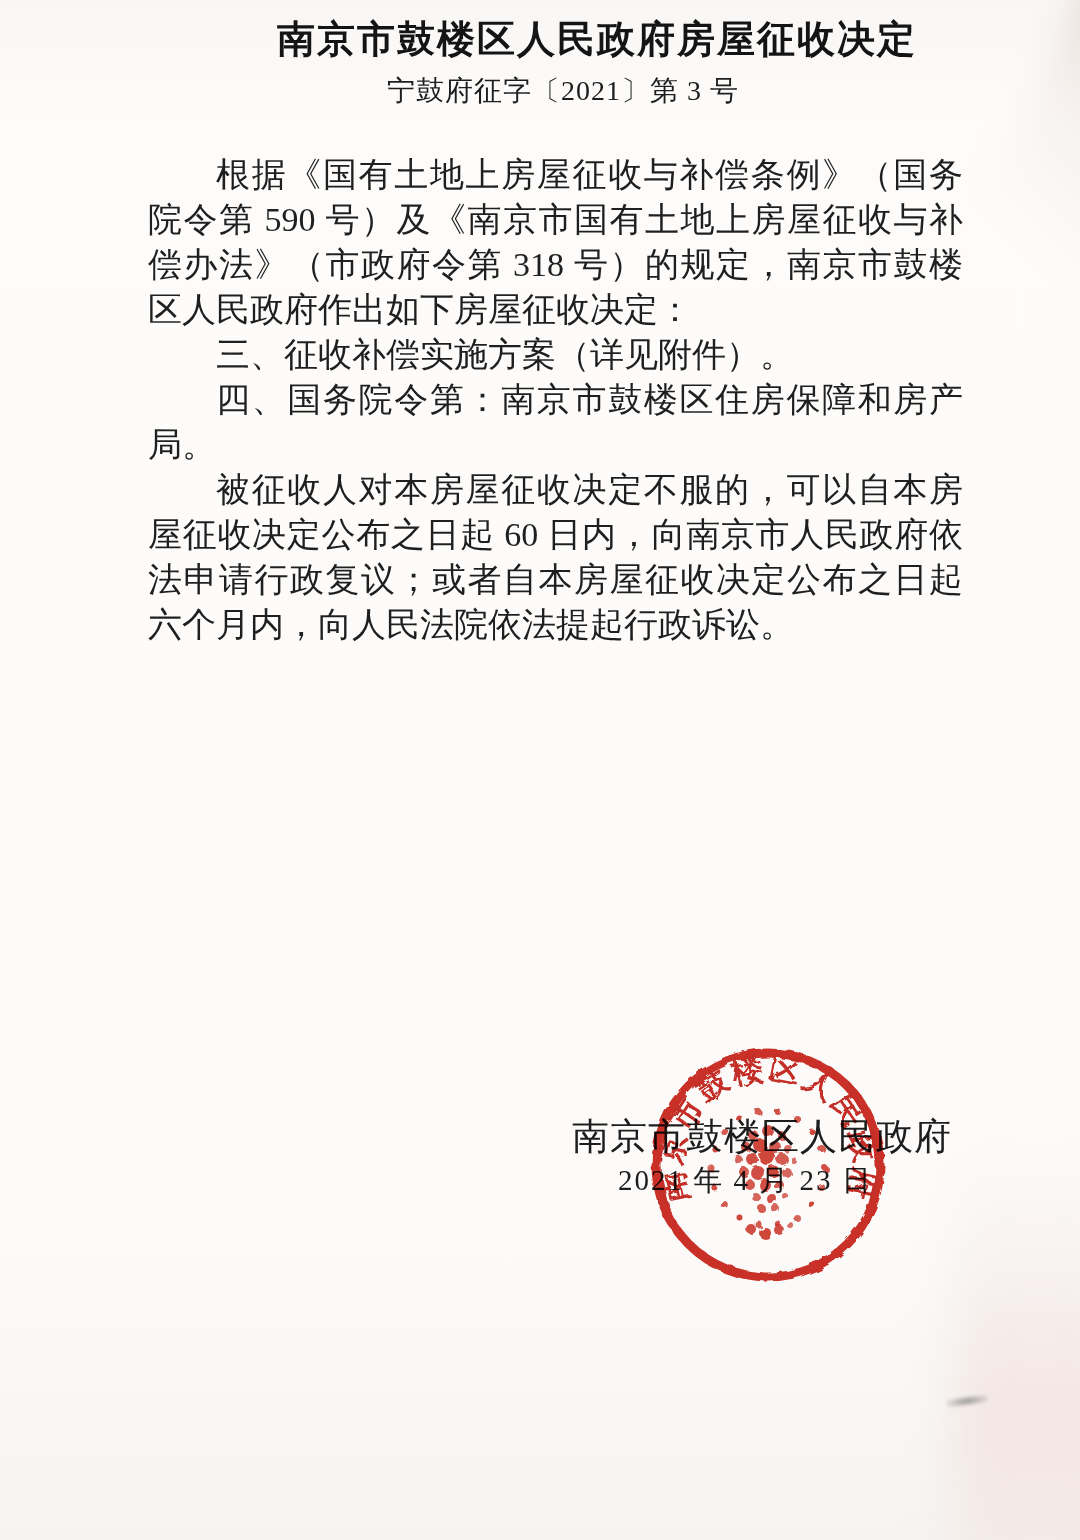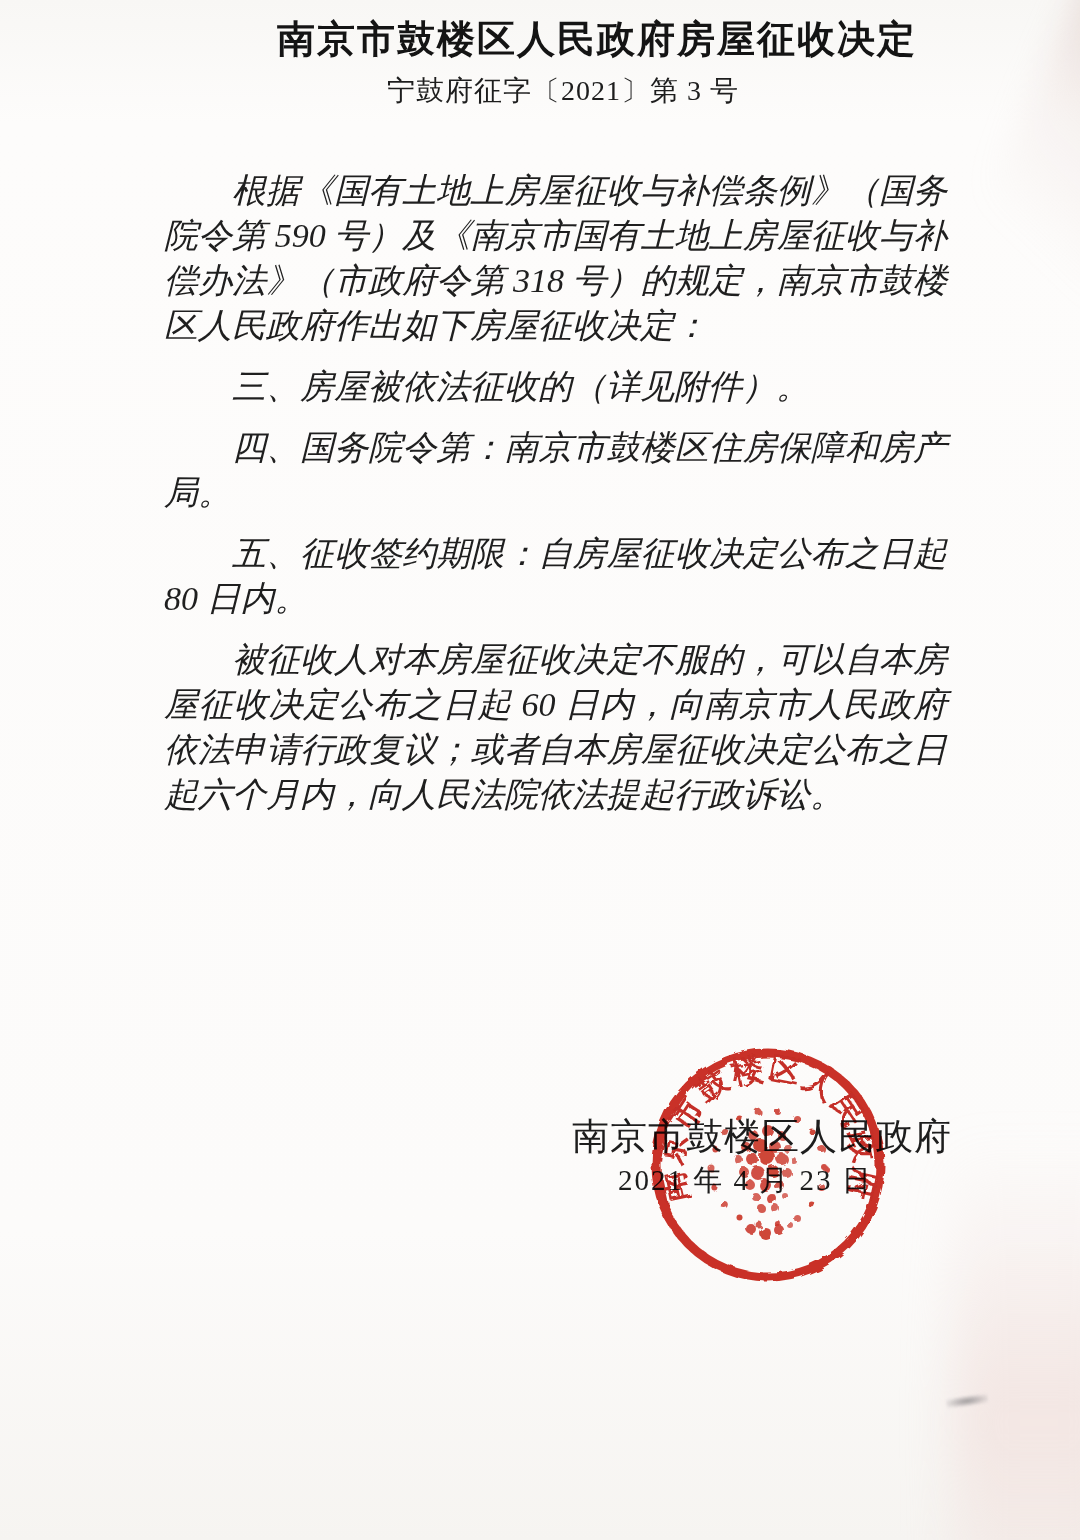--- a/index.html
+++ b/index.html
@@ -58,21 +58,21 @@
   }
 
   .body-text {
     position: absolute;
     left: 148px; top: 152px; width: 815px;
     font-size: 34px;
     line-height: 45px;
     text-align: justify;
     color: #1f1f1f;
   }
-  .body-text p { margin: 16px; text-indent: 2em; font-style: italic; }
+  .body-text p { margin: 0; text-indent: 2em; }
 
   .sig-name {
     position: absolute;
     left: 572px; top: 1112px;
     font-size: 37px; letter-spacing: 1px;
     white-space: nowrap;
     color: #1d1d1d;
   }
   .sig-date {
     position: absolute;
@@ -103,23 +103,22 @@
 
   <div class="smudge smudge-tr"></div>
   <div class="smudge smudge-br"></div>
   <div class="pencil-mark"></div>
 
   <h1 class="title">南京市鼓楼区人民政府房屋征收决定</h1>
   <div class="docnum">宁鼓府征字〔2021〕第 3 号</div>
 
   <div class="body-text">
     <p>根据《国有土地上房屋征收与补偿条例》（国务院令第 590 号）及《南京市国有土地上房屋征收与补偿办法》（市政府令第 318 号）的规定，南京市鼓楼区人民政府作出如下房屋征收决定：</p>
-    <p>三、房屋被依法征收的（详见附件）。</p>
+    <p>三、征收补偿实施方案（详见附件）。</p>
     <p>四、国务院令第：南京市鼓楼区住房保障和房产局。</p>
-    <p>五、征收签约期限：自房屋征收决定公布之日起 80 日内。</p>
     <p>被征收人对本房屋征收决定不服的，可以自本房屋征收决定公布之日起 60 日内，向南京市人民政府依法申请行政复议；或者自本房屋征收决定公布之日起六个月内，向人民法院依法提起行政诉讼。</p>
   </div>
 
   <div class="sig-name">南京市鼓楼区人民政府</div>
   <div class="sig-date">2021 年 4 月 23 日</div>
 
   <svg class="seal" width="260" height="260" viewBox="0 0 260 260" aria-hidden="true">
     <defs>
       <filter id="rough" x="-10%" y="-10%" width="120%" height="120%">
         <feTurbulence type="fractalNoise" baseFrequency="0.09" numOctaves="2" result="n"></feTurbulence>

